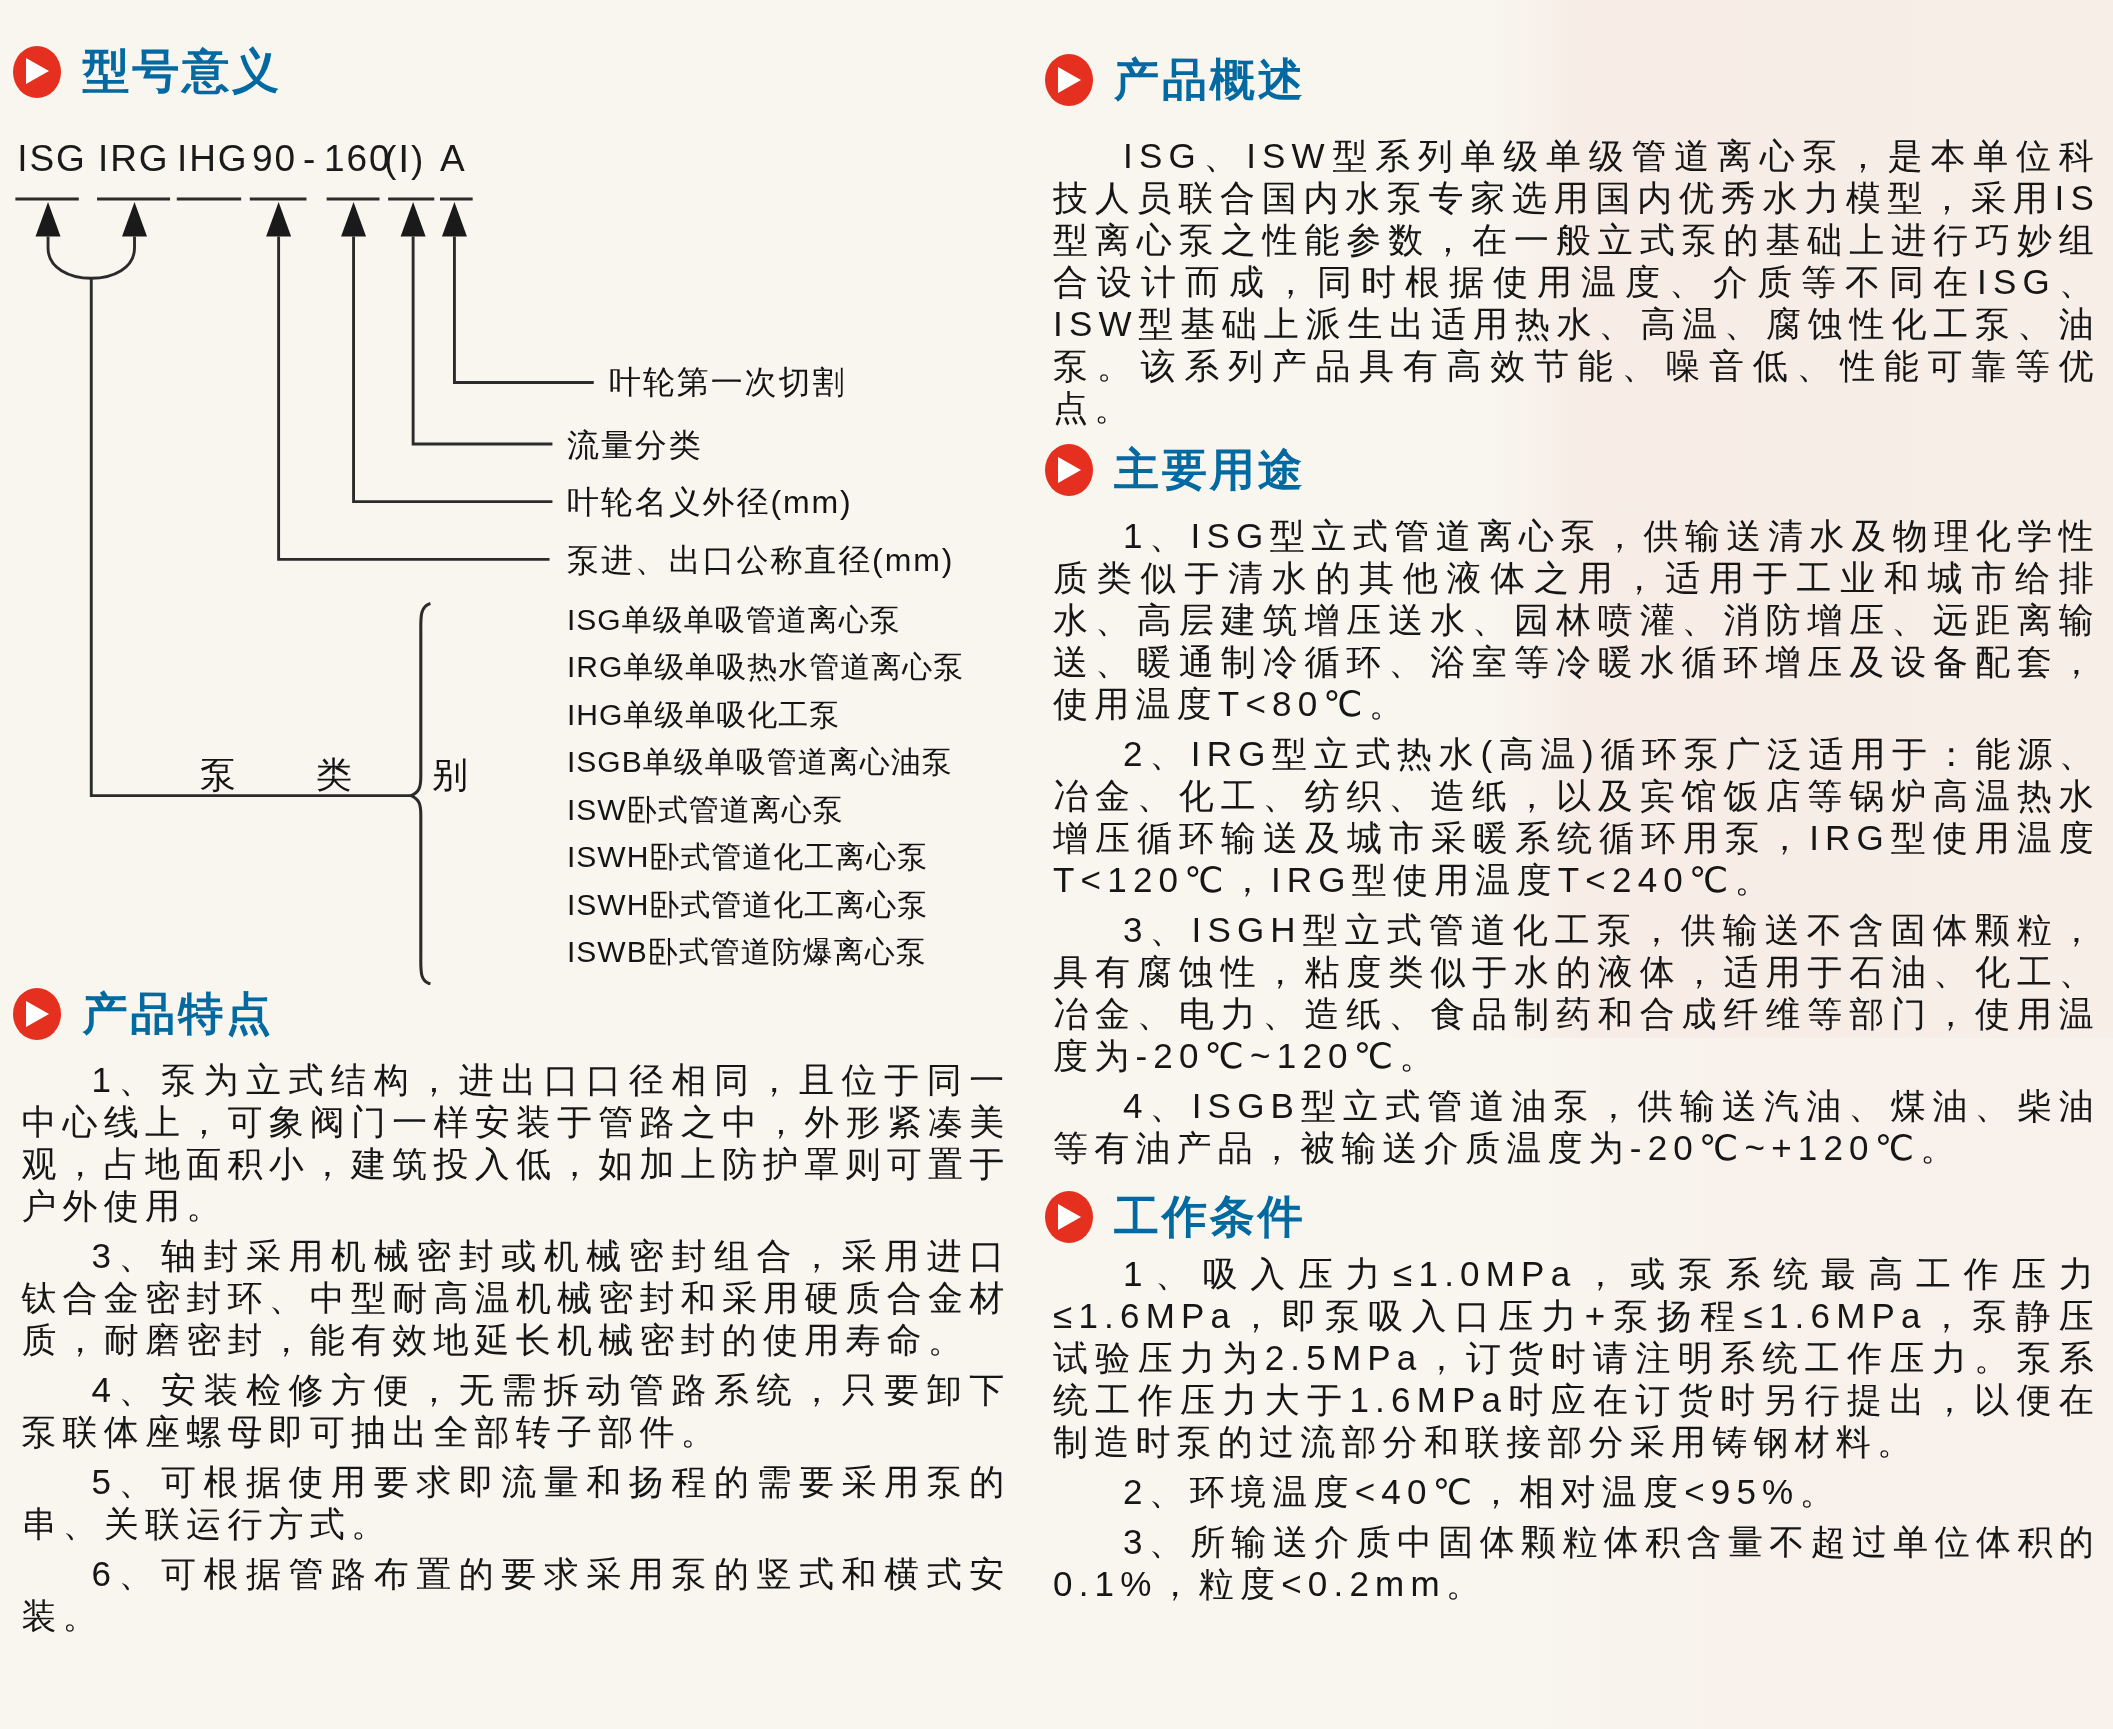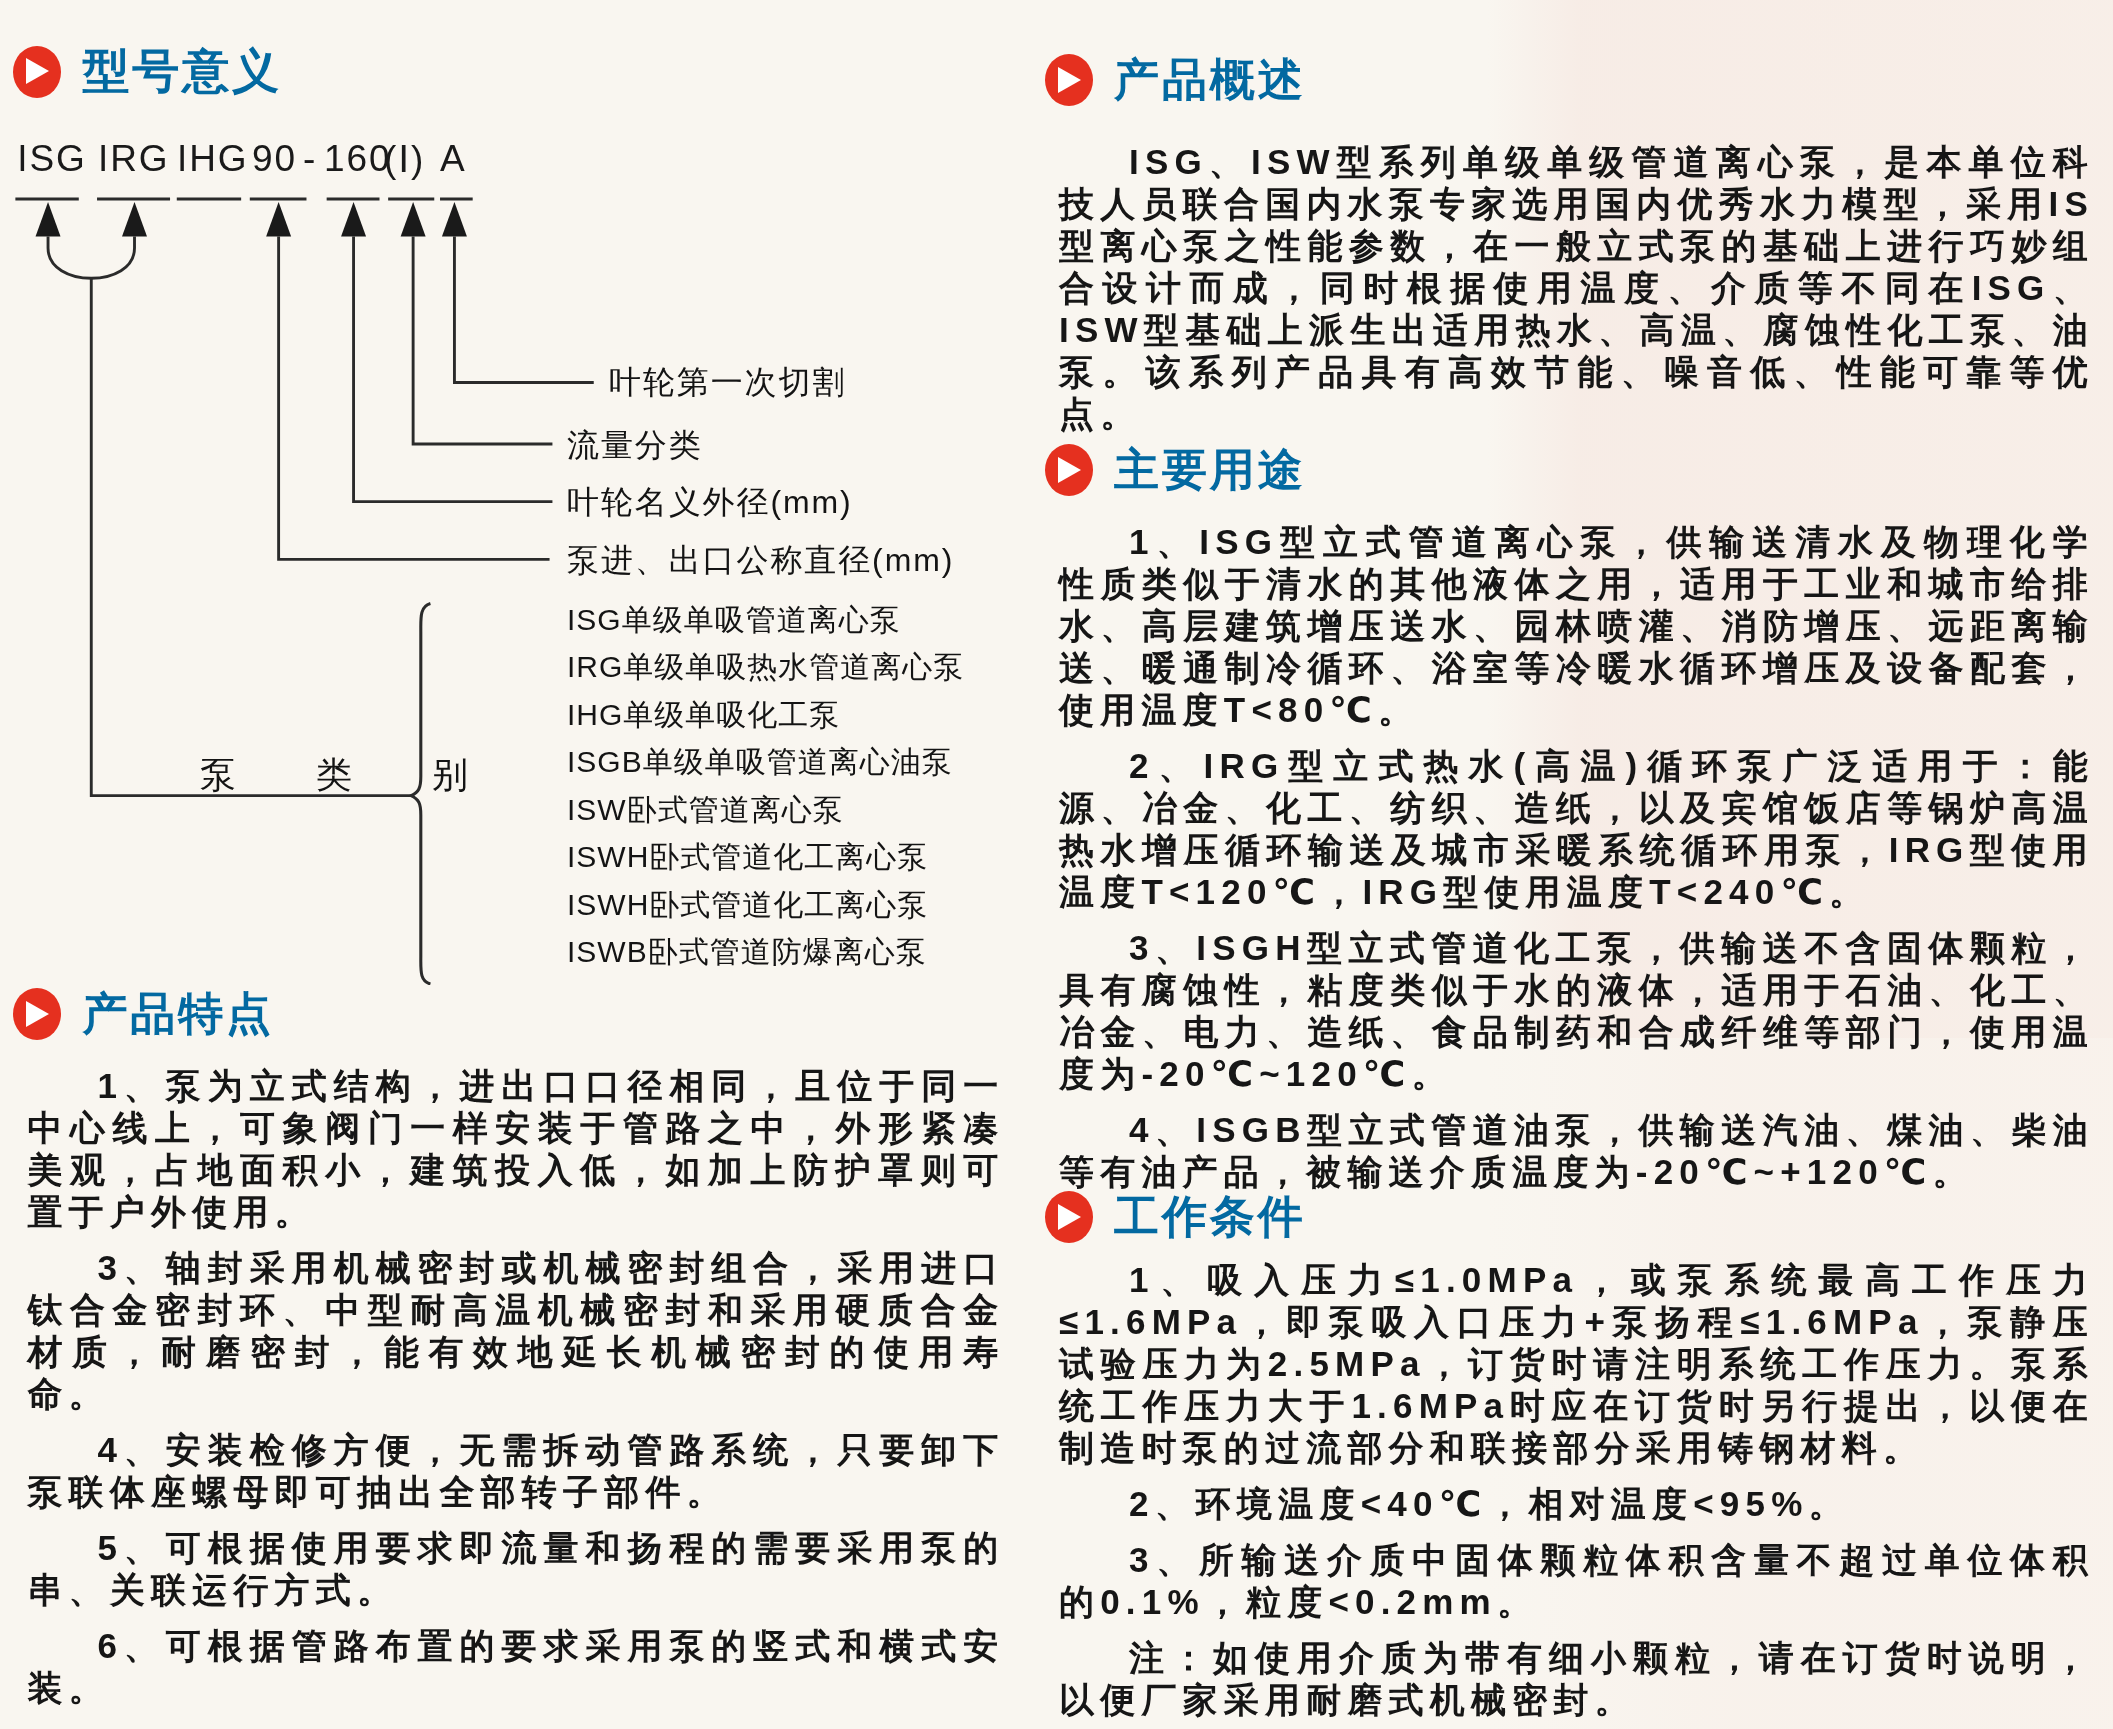--- a/index.html
+++ b/index.html
@@ -27,21 +27,21 @@
     position:absolute;left:12.5px;top:12.5px;width:0;height:0;
     border-top:13.4px solid transparent;border-bottom:13.4px solid transparent;
     border-left:23px solid #ffffff;
   }
   .sec-title{
     color:#0369a1;font-weight:bold;font-size:45px;letter-spacing:2.9px;
     white-space:nowrap;
   }
   .para{
     font-size:35px;line-height:42px;letter-spacing:6.2px;
-    text-align:justify;text-indent:2em;color:#161616;margin:14px;font-weight:bold;
+    text-align:justify;text-indent:2em;color:#161616;margin:8px;
   }
   .textblock{position:absolute;}
   
   .diagram{position:absolute;left:0;top:125px;width:1028px;height:860px;}
   .diagram svg{position:absolute;left:0;top:0;}
   .model-token{
     position:absolute;top:13.4px;font-size:37px;color:#1a1a1a;letter-spacing:1.9px;
     white-space:nowrap;
   }
   .tk0{left:17.3px;} .tk1{left:98px;} .tk2{left:177px;} .tk3{left:252px;}
@@ -179,15 +179,14 @@
   <span class="bullet">
       <span class="tri"></span>
     </span>
   <span class="sec-title">工作条件</span>
 </div>
 
 <div class="textblock" style="left:1045px;top:1245px;width:1063px;">
   <p class="para">1、吸入压力≤1.0MPa，或泵系统最高工作压力≤1.6MPa，即泵吸入口压力+泵扬程≤1.6MPa，泵静压试验压力为2.5MPa，订货时请注明系统工作压力。泵系统工作压力大于1.6MPa时应在订货时另行提出，以便在制造时泵的过流部分和联接部分采用铸钢材料。</p>
   <p class="para">2、环境温度&lt;40℃，相对温度&lt;95%。</p>
   <p class="para">3、所输送介质中固体颗粒体积含量不超过单位体积的0.1%，粒度&lt;0.2mm。</p>
-  <p class="para">注：如使用介质为带有细小颗粒，请在订货时说明，以便厂家采用耐磨式机械密封。</p>
 </div>
 
 
 </body></html>

